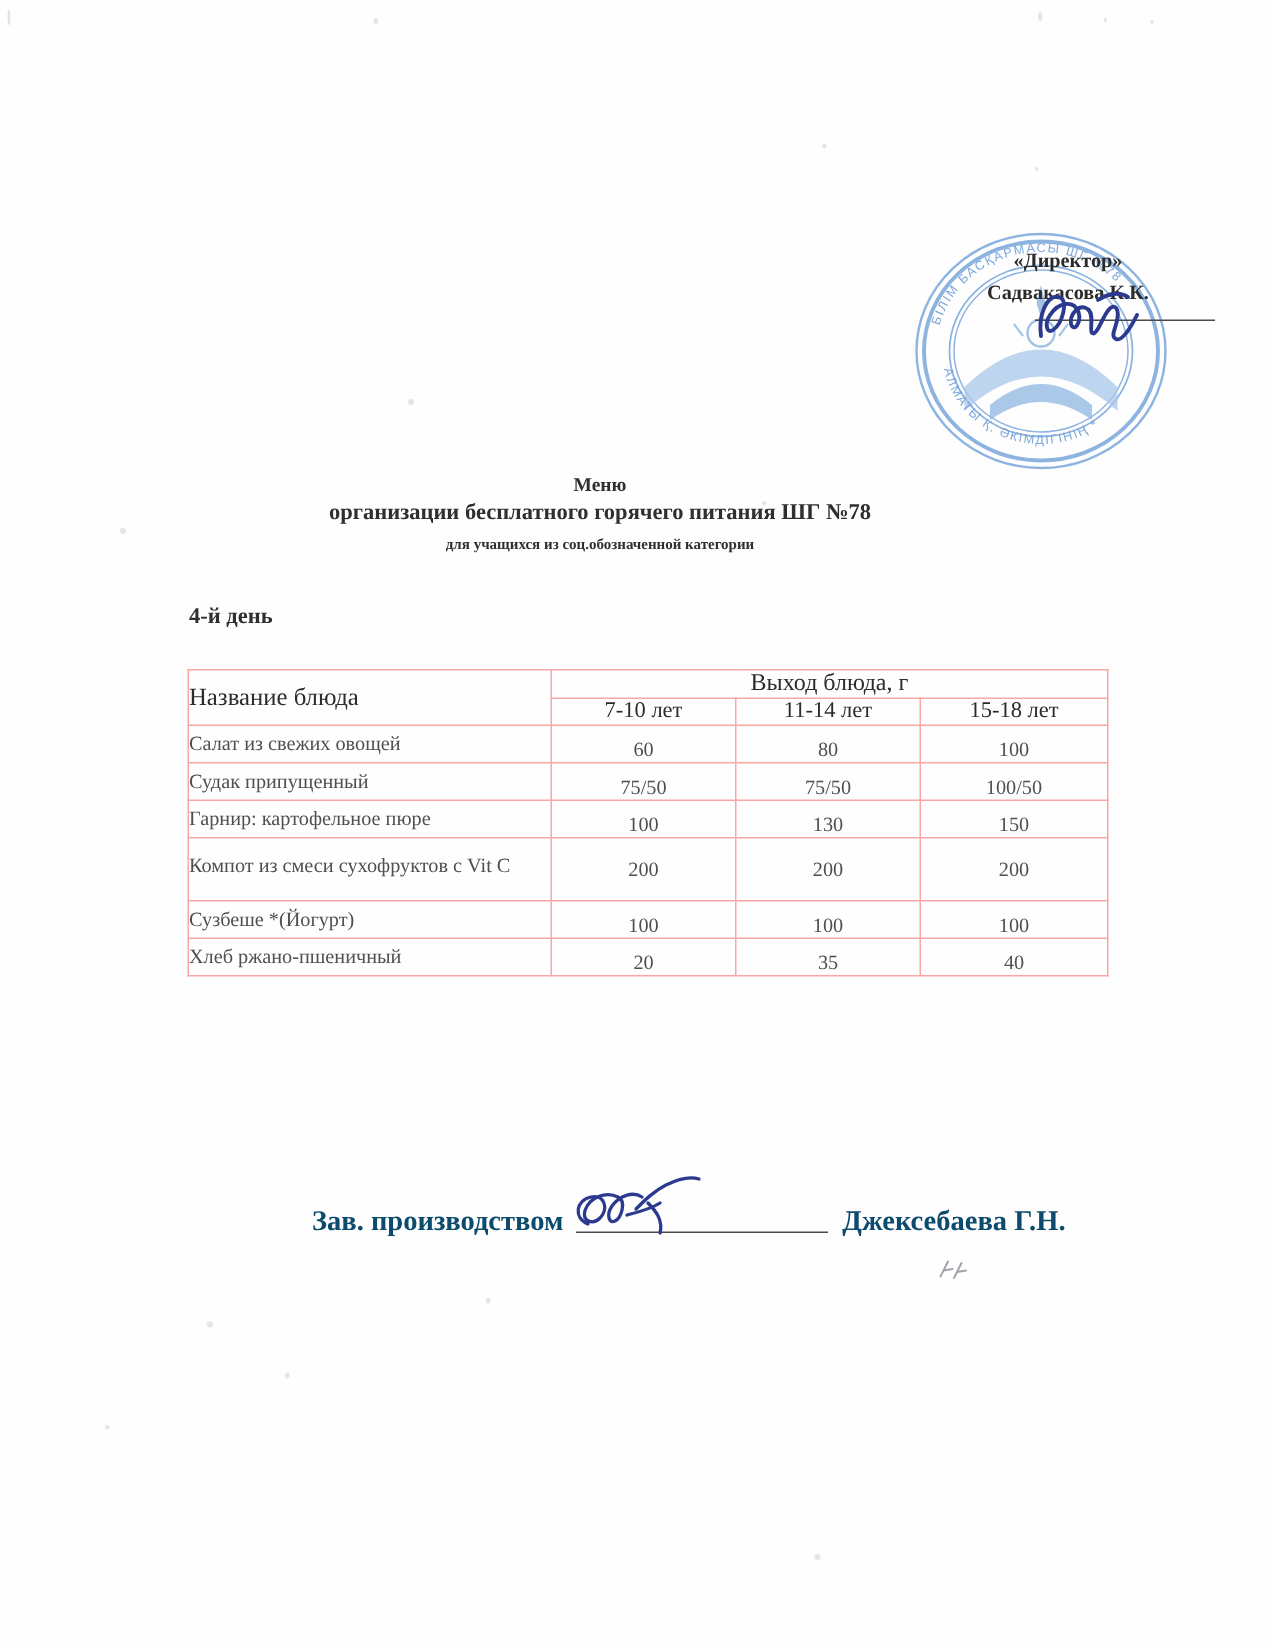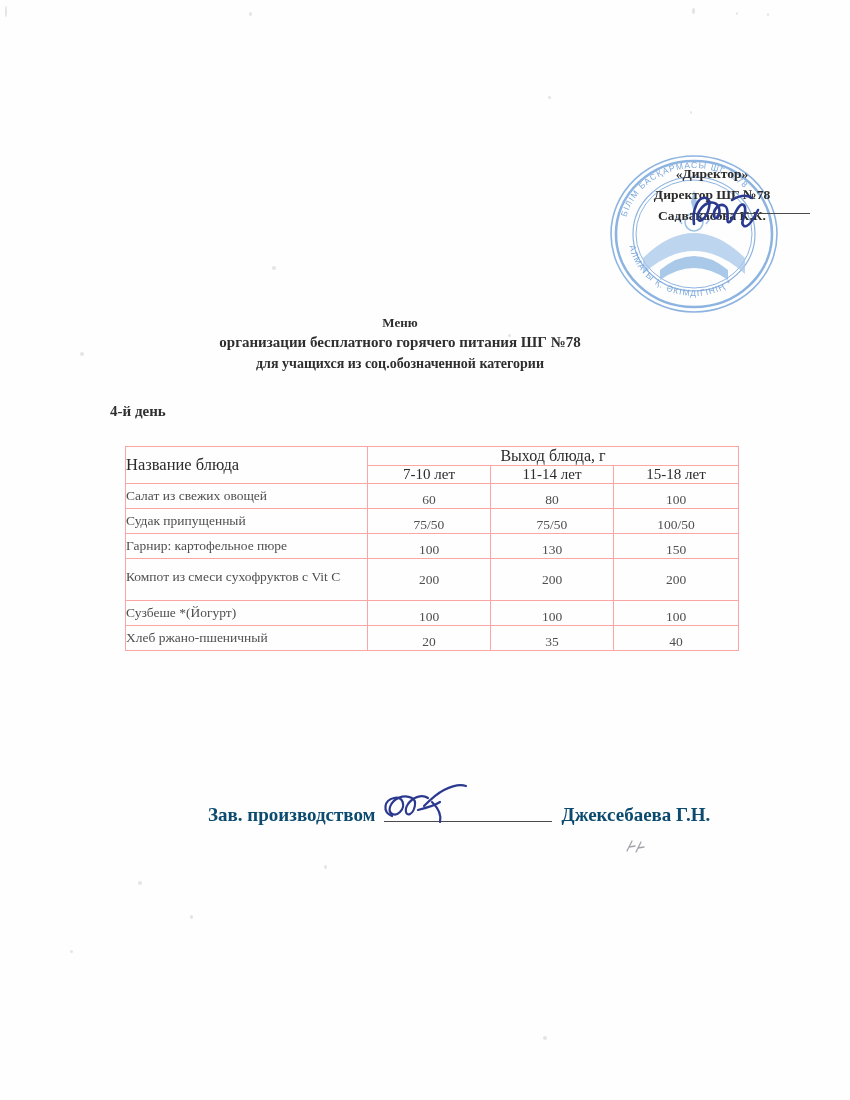--- a/index.html
+++ b/index.html
@@ -85,27 +85,27 @@
     left: 0;
     top: 313px;
     width: 800px;
     text-align: center;
     font-weight: bold;
     color: #2f2f2f;
     z-index: 3;
   }
   .doc-title .t-menu { font-size: 13px; line-height: 19px; }
   .doc-title .t-org  { font-size: 15px; line-height: 21px; }
-  .doc-title .t-cat  { font-size: 14px; line-height: 21px; }
+  .doc-title .t-cat  { font-size: 10px; line-height: 21px; }
   .doc-title .t-week { font-size: 18px; line-height: 26px; margin-top: 2px; }
 
   
   .day-label {
     position: absolute;
-    left: 110px;
+    left: 126px;
     top: 403px;
     font-size: 15px;
     font-weight: bold;
     color: #2f2f2f;
   }
 
   
   .menu-table {
     position: absolute;
     left: 125px;
@@ -249,21 +249,20 @@
         <textPath href="#arcTop" startOffset="8%">БІЛІМ БАСҚАРМАСЫ ШГ №78</textPath>
       </text>
       <text font-family="'Liberation Sans', sans-serif" font-size="8.5" fill="#6f9fd8" letter-spacing="1.1" opacity="0.9">
         <textPath href="#arcBot" startOffset="6%">АЛМАТЫ Қ. ӘКІМДІГІНІҢ *</textPath>
       </text>
     </svg>
   </div>
 
   <div class="approval">
     <div>«Директор»</div>
-    <div>Директор ШГ №78</div>
     <div class="sig-rule"></div>
     <div class="line-name">Садвакасова К.К.</div>
   </div>
 
   <div class="sig-director">
     <svg viewBox="0 0 80 44" xmlns="http://www.w3.org/2000/svg">
       <g fill="none" stroke="#2b3a8f" stroke-width="2.6" stroke-linecap="round" stroke-linejoin="round">
         <path d="M6 34 C4 20 10 6 18 8 C25 10 20 26 14 30 C10 33 8 26 12 20 C18 11 28 10 31 18 C33 25 28 32 26 26 C25 20 31 12 37 16 C42 19 38 30 40 32 C43 34 46 24 50 18 C54 12 58 14 57 22 C56 29 52 34 56 36 C60 38 66 28 70 20"></path>
         <path d="M44 10 C50 6 58 4 64 8"></path>
       </g>

